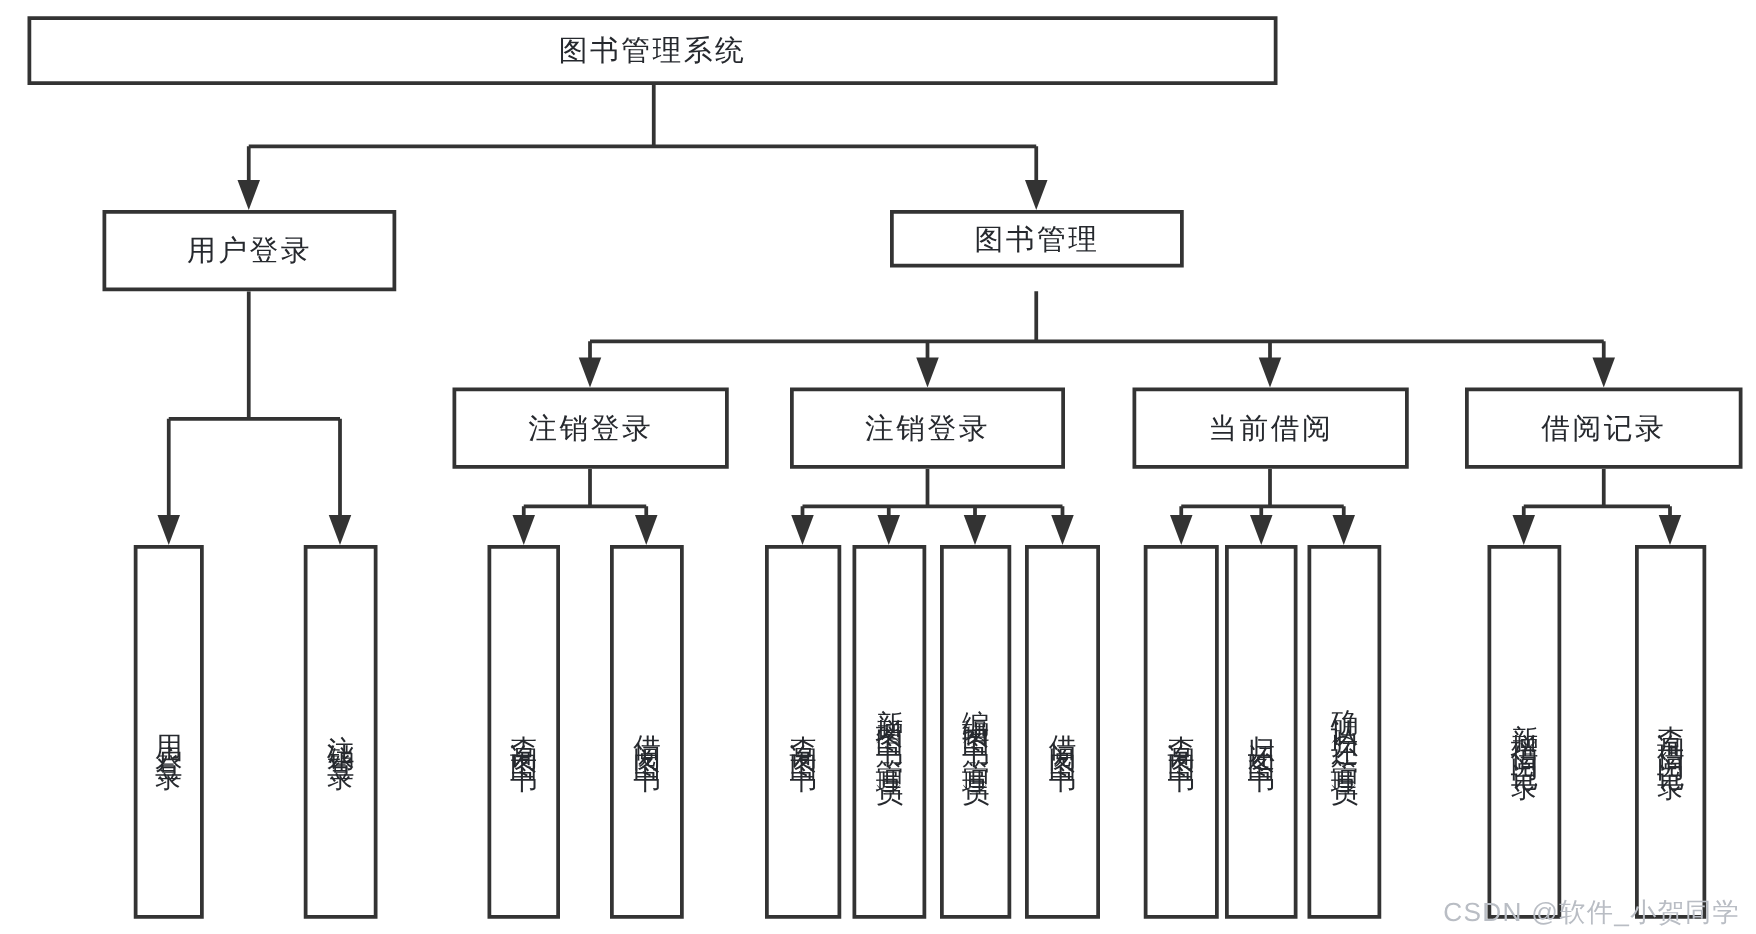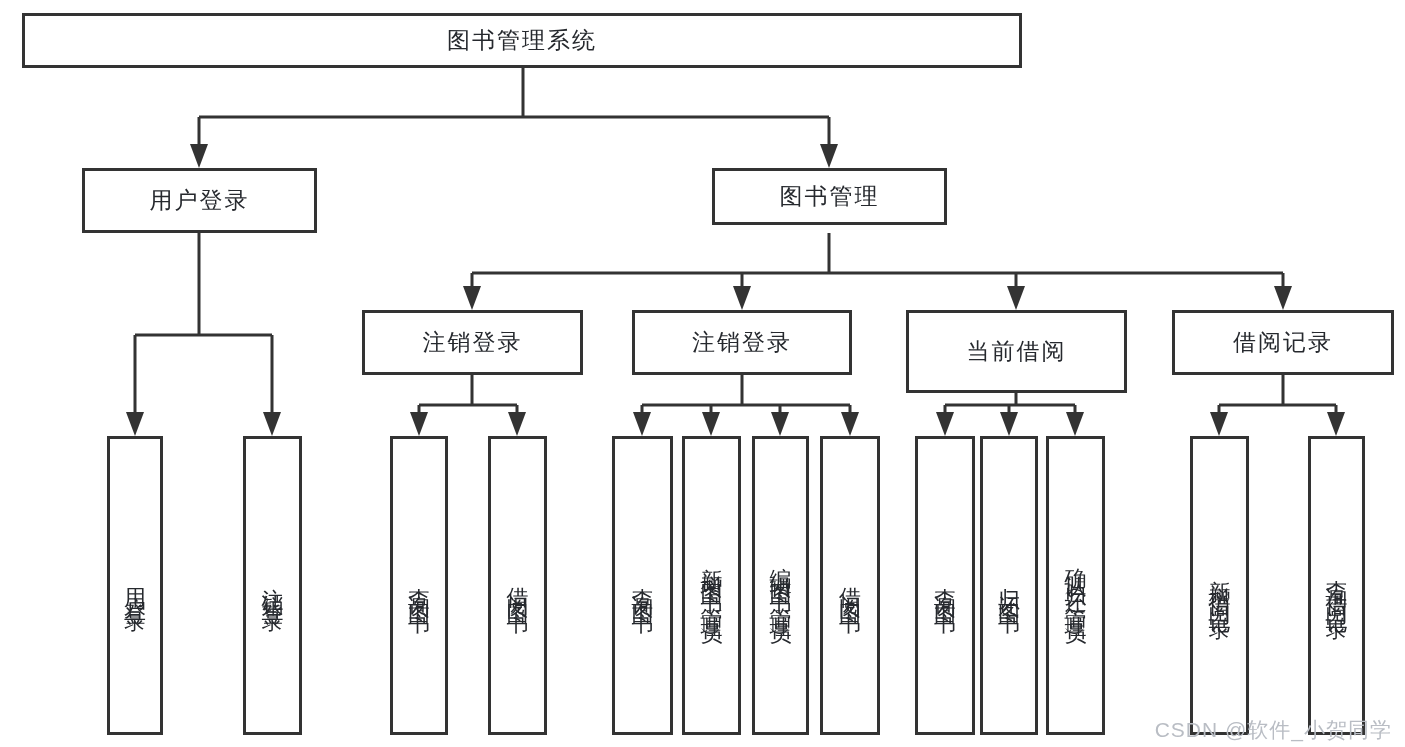--- a/index.html
+++ b/index.html
@@ -51,31 +51,31 @@
     <polygon class="ahead" points="1327,412 1345,412 1336,436"></polygon>
   </svg>
 
   <div class="node" style="left:22px;top:13px;width:1000px;height:55px;">
     <span class="lbl">图书管理系统</span>
   </div>
 
   <div class="node" style="left:82px;top:168px;width:235px;height:65px;">
     <span class="lbl">用户登录</span>
   </div>
-  <div class="node" style="left:712px;top:168px;width:235px;height:57px;">
+  <div class="node" style="left:712px;top:168px;width:235px;height:46px;">
     <span class="lbl">图书管理</span>
   </div>
 
   <div class="node" style="left:362px;top:310px;width:221px;height:65px;">
     <span class="lbl">注销登录</span>
   </div>
   <div class="node" style="left:632px;top:310px;width:220px;height:65px;">
     <span class="lbl">注销登录</span>
   </div>
-  <div class="node" style="left:906px;top:310px;width:221px;height:83px;">
+  <div class="node" style="left:906px;top:310px;width:221px;height:65px;">
     <span class="lbl">当前借阅</span>
   </div>
   <div class="node" style="left:1172px;top:310px;width:222px;height:65px;">
     <span class="lbl">借阅记录</span>
   </div>
 
   <div class="node v" style="left:107px;top:436px;width:56px;height:299px;">
     <span class="lbl">用户登录</span>
   </div>
   <div class="node v" style="left:243px;top:436px;width:59px;height:299px;">

